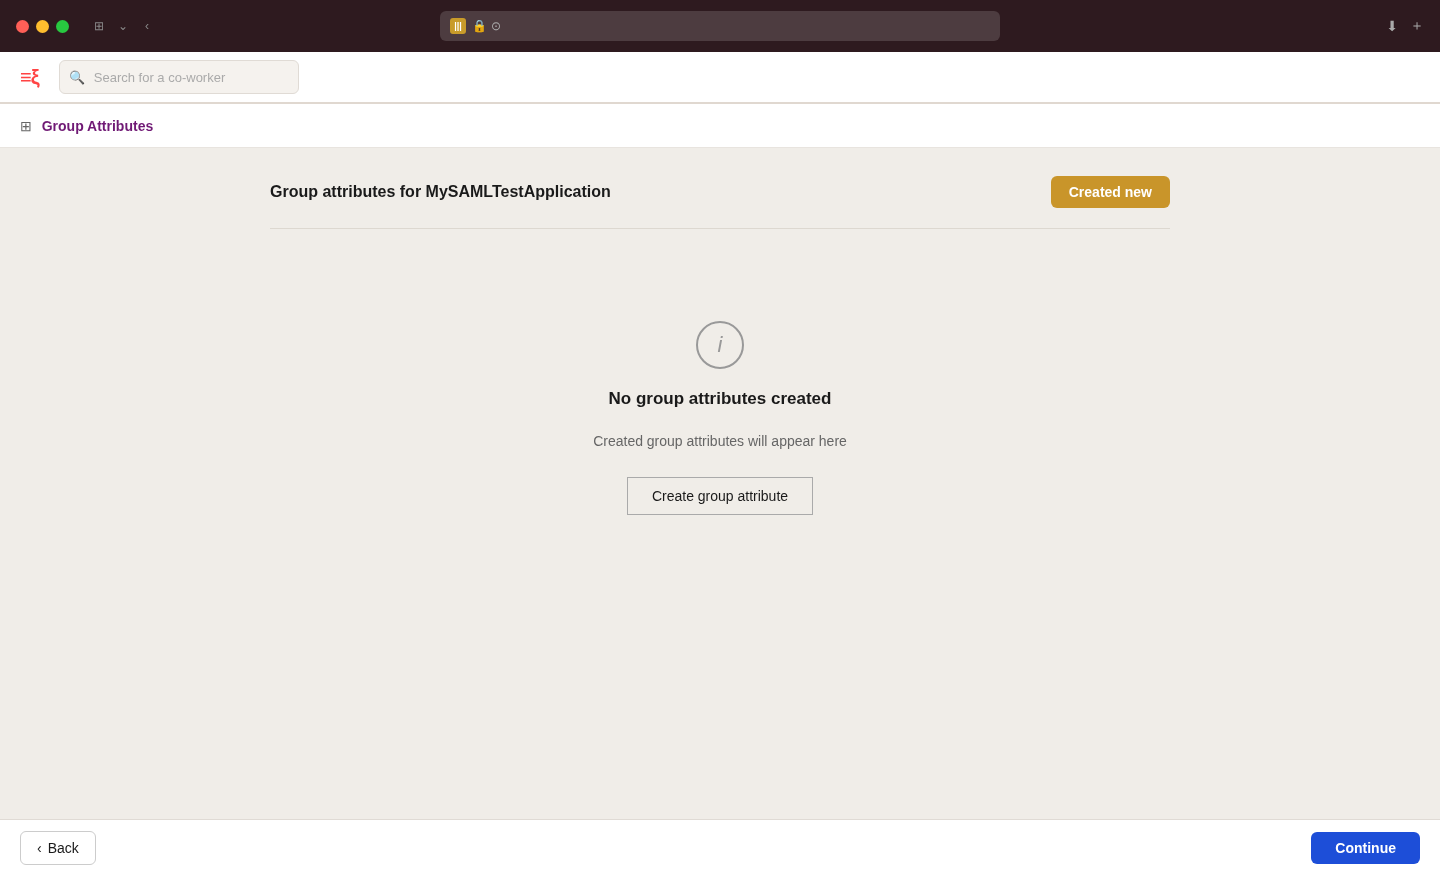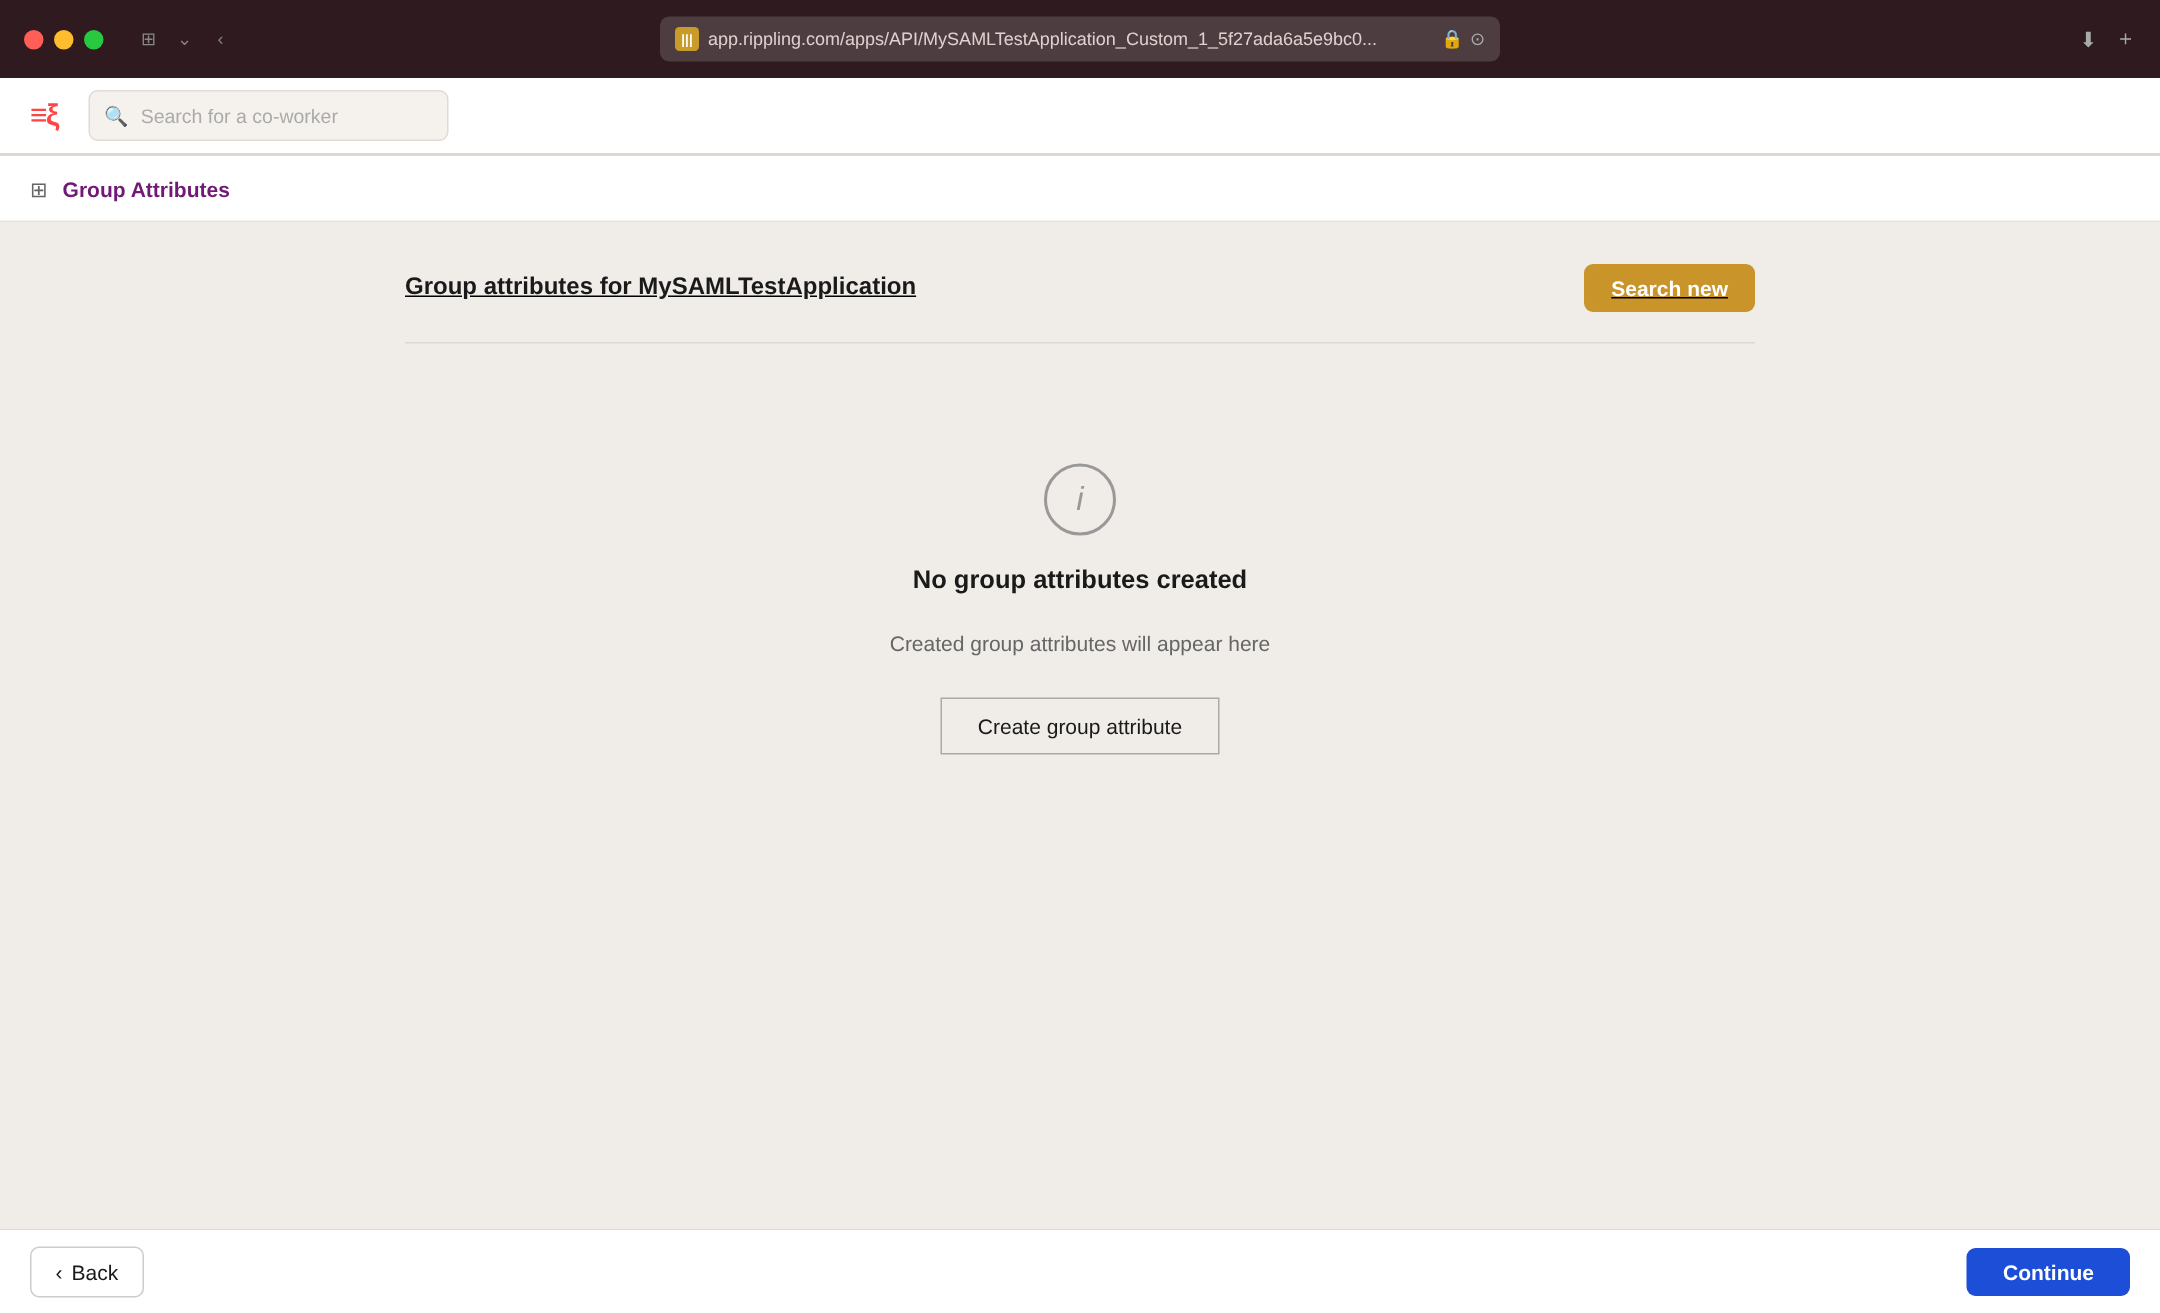--- a/index.html
+++ b/index.html
@@ -178,22 +178,21 @@
       max-width: 900px;
       padding: 28px 0 0 0;
     }
 
     .page-header {
       display: flex;
       justify-content: space-between;
       align-items: center;
       padding-bottom: 20px;
       border-bottom: 1px solid #ddd8d0;
-      margin-bottom: 0;
-      text-decoration: underline;
+      margin-bottom: 12px;
     }
     .page-title {
       font-size: 16px;
       font-weight: 600;
       color: #1a1a1a;
     }
     .create-new-btn {
       background: #c9952a;
       color: white;
       border: none;
@@ -297,21 +296,20 @@
   </div>
   <div class="window-controls">
     <div class="win-ctrl">⊞</div>
     <div class="win-ctrl">⌄</div>
     <div class="win-ctrl">‹</div>
   </div>
   <div class="url-bar">
     <div class="url-favicon">
       <span>|||</span>
     </div>
-    <span class="url-text">app.rippling.com/apps/API/MySAMLTestApplication_Custom_1_5f27ada6a5e9bc0...</span>
     <div class="url-icons">
       <span class="url-icon">🔒</span>
       <span class="url-icon">⊙</span>
     </div>
   </div>
   <div class="title-bar-right">
     <span class="tb-right-icon">⬇</span>
     <span class="tb-right-icon">＋</span>
   </div>
 </div>
@@ -326,21 +324,21 @@
 
 <div class="breadcrumb-bar">
   <span class="breadcrumb-icon">⊞</span>
   <span class="breadcrumb-text">Group Attributes</span>
 </div>
 
 <div class="main-content">
   <div class="content-wrapper">
     <div class="page-header">
       <span class="page-title">Group attributes for MySAMLTestApplication</span>
-      <button class="create-new-btn">Search new</button>
+      <button class="create-new-btn">Created new</button>
     </div>
     <div class="empty-state">
       <div class="info-circle">i</div>
       <div class="empty-title">No group attributes created</div>
       <div class="empty-subtitle">Created group attributes will appear here</div>
       <button class="create-attr-btn">Create group attribute</button>
     </div>
   </div>
 </div>
 

